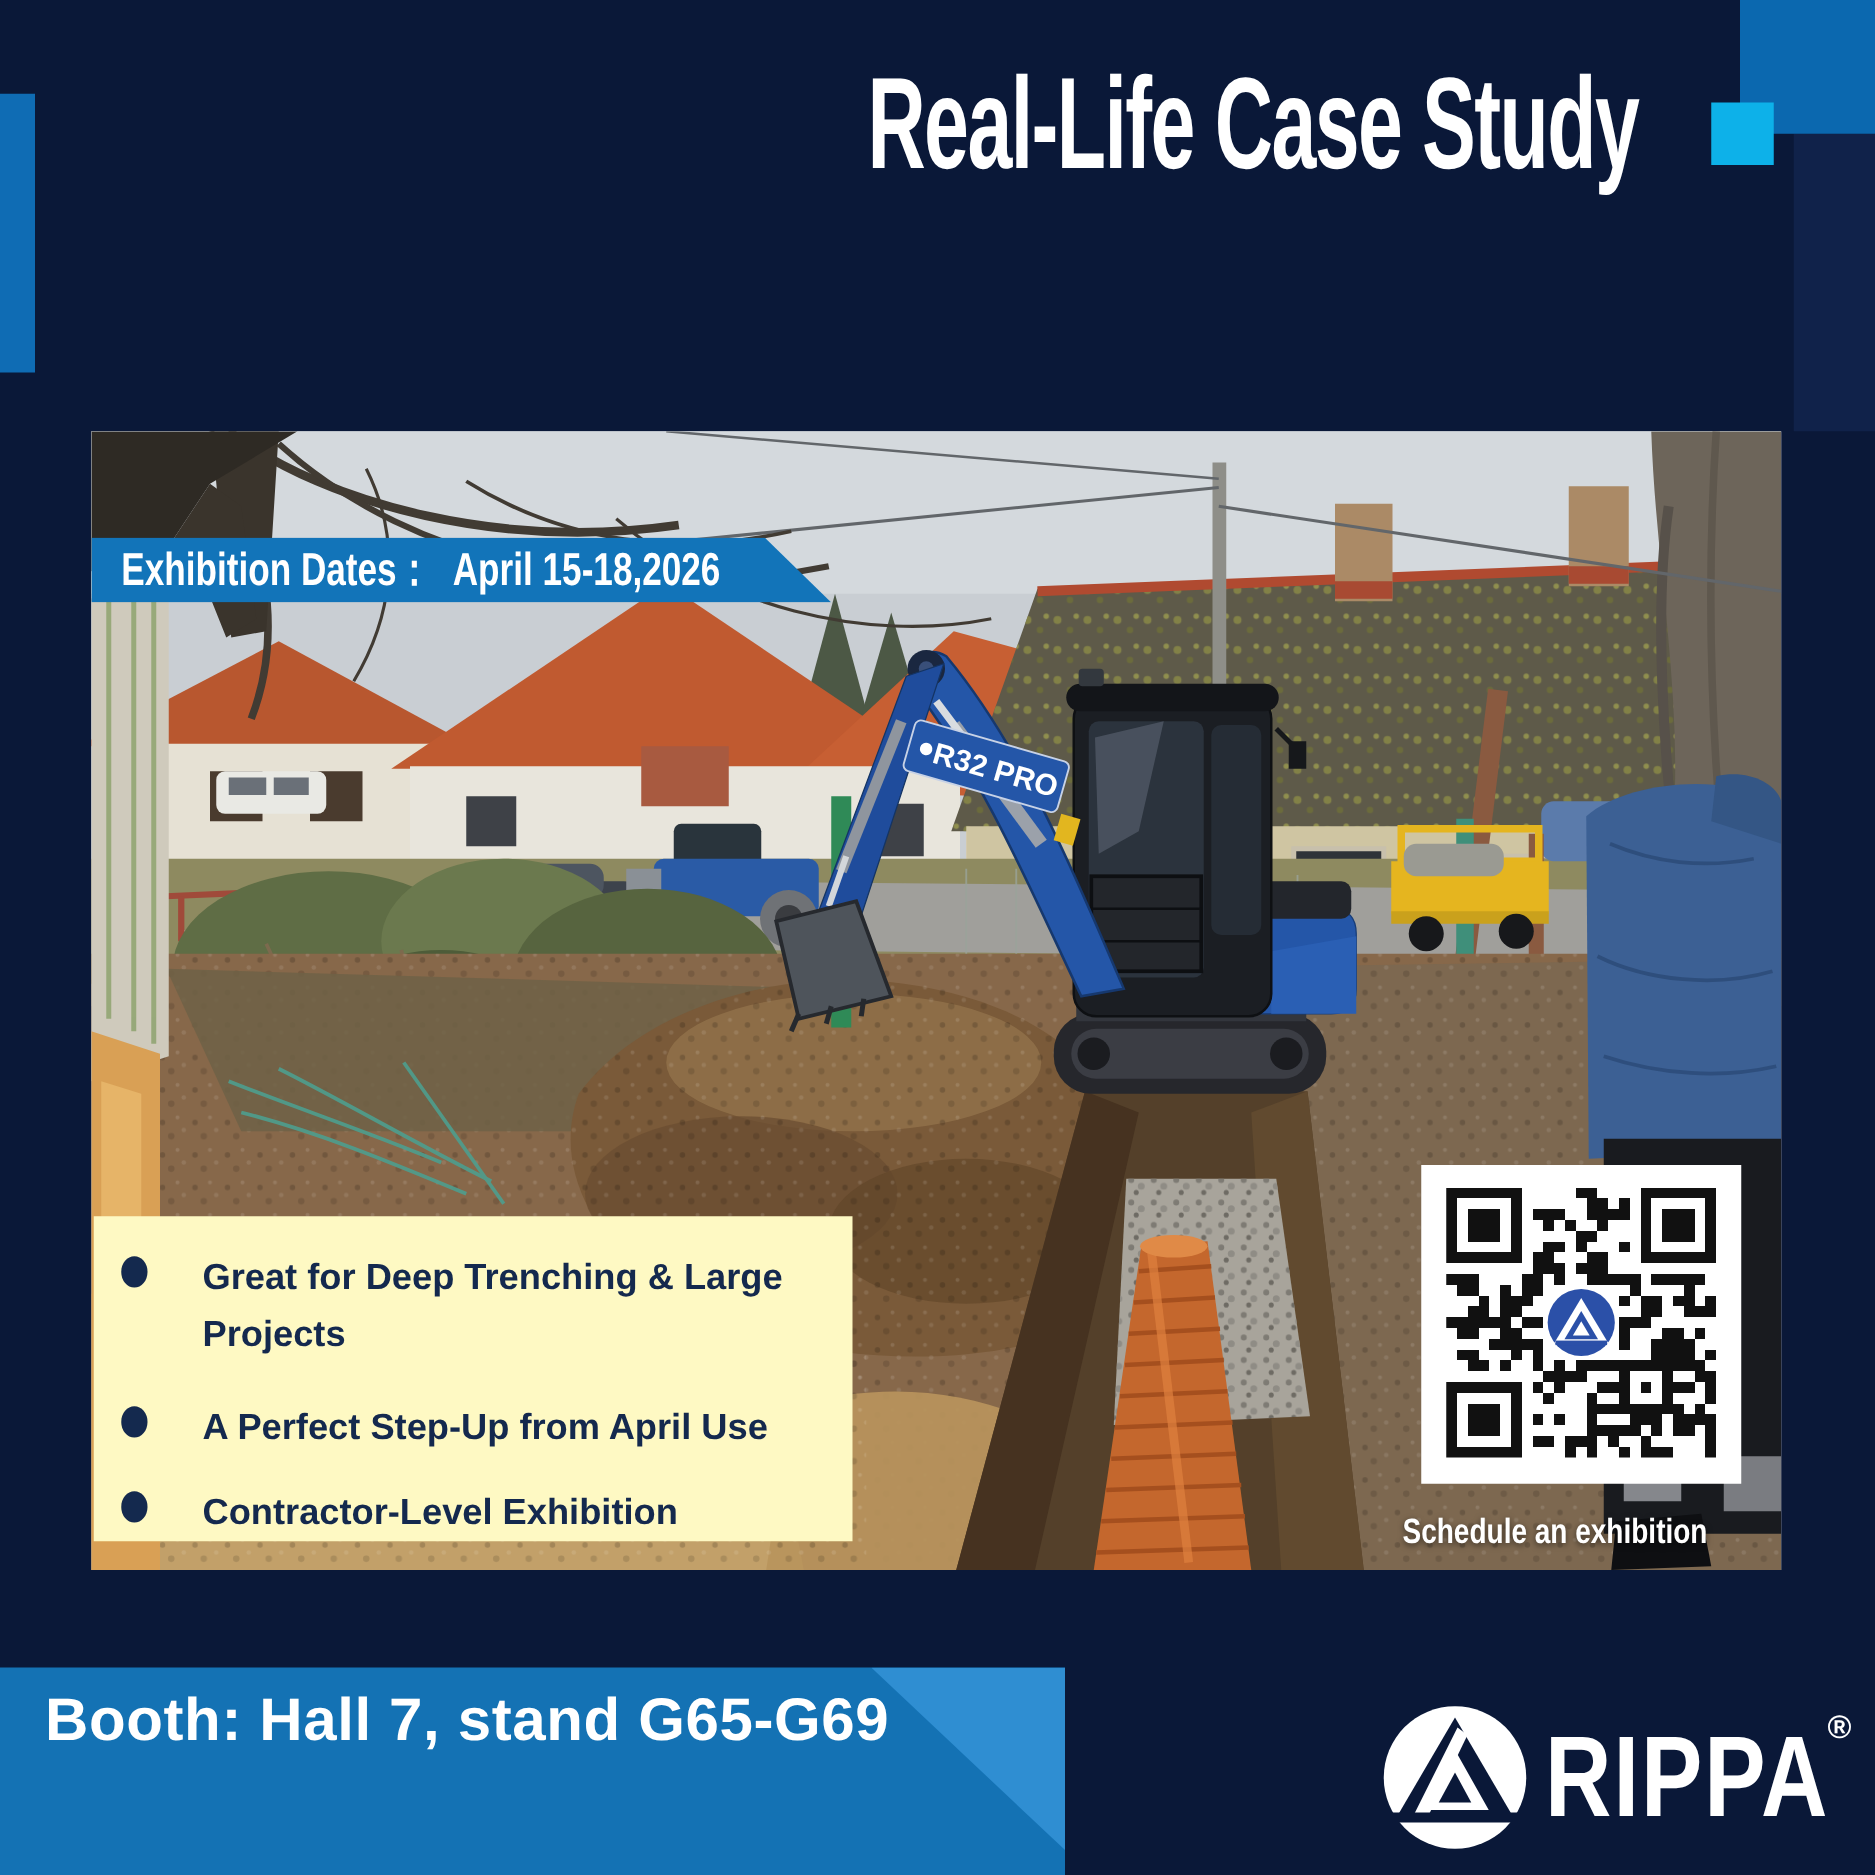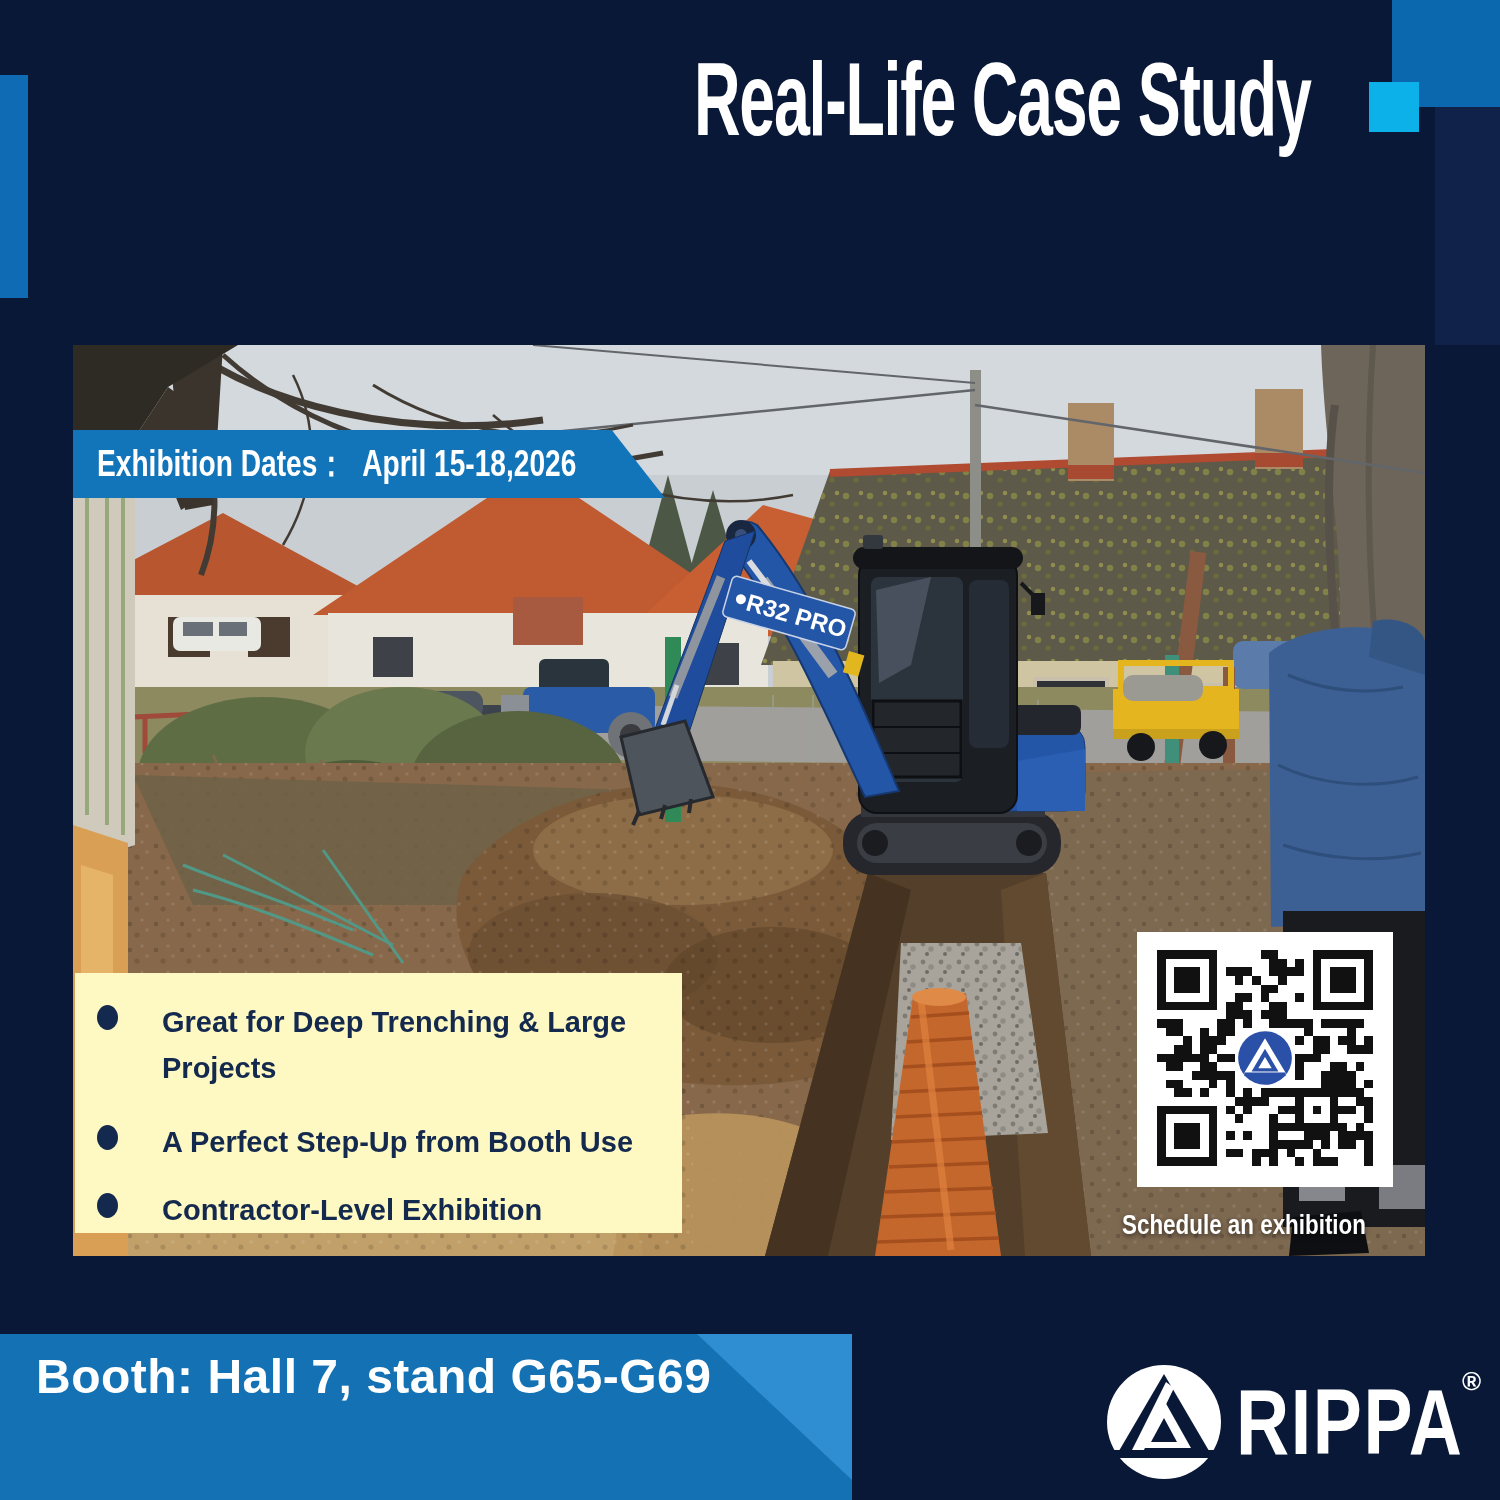--- a/index.html
+++ b/index.html
@@ -18,21 +18,21 @@
   .title{position:absolute;left:0;top:46px;width:1500px;text-align:right;font-weight:bold;}
   .t1,.t2{line-height:106px;font-size:104px;letter-spacing:-2px;white-space:nowrap;}
   .cond{display:inline-block;white-space:nowrap;}
   .c1{transform:scaleX(.62);transform-origin:center;}
   .c2{transform:scaleX(.60);transform-origin:center;}
 
   
   .photo{position:absolute;left:73px;top:345px;width:1352px;height:911px;overflow:hidden;background:#c9ced3;}
   .photo>svg.scene{position:absolute;left:0;top:0;}
 
-  .banner{position:absolute;left:0;top:85px;width:592px;height:68px;
+  .banner{position:absolute;left:0;top:85px;width:592px;height:52px;
           background:var(--banner_blue,#1274b9);
           clip-path:polygon(0 0,91% 0,100% 100%,0 100%);
           display:flex;align-items:center;padding-left:24px;}
   .banner .bw{font-size:37px;font-weight:bold;transform:scaleX(.76);transform-origin:left center;}
   .banner .bd{margin-left:22px;}
 
   .card{position:absolute;left:2px;top:628px;width:607px;height:260px;background:#fef9c3;}
   .feat{position:absolute;left:22px;display:flex;align-items:flex-start;}
   .feat .dot{flex:0 0 auto;width:21px;height:25px;border-radius:50%;background:var(--text_navy,#14294e);margin-top:6px;}
   .feat .ft{margin-left:44px;font-size:29px;font-weight:bold;color:var(--text_navy,#14294e);line-height:46px;}
@@ -366,21 +366,21 @@
       <span class="cond bw"><span>Exhibition Dates：</span><span class="bd">April 15-18,2026</span></span>
     </div>
 
     <div class="card">
       <div class="feat f0">
         <span class="dot"></span>
         <span class="ft w1">Great for Deep Trenching &amp; Large Projects</span>
       </div>
       <div class="feat f1">
         <span class="dot"></span>
-        <span class="ft nw">A Perfect Step-Up from Booth Use</span>
+        <span class="ft nw">A Perfect Step-Up from April Use</span>
       </div>
       <div class="feat f2">
         <span class="dot"></span>
         <span class="ft nw">Contractor-Level Exhibition</span>
       </div>
     </div>
 
     <div class="qr">
       <svg id="qr-pattern" class="qrsvg" viewBox="0 0 25 25" shape-rendering="crispEdges">
           <g fill="#111">

